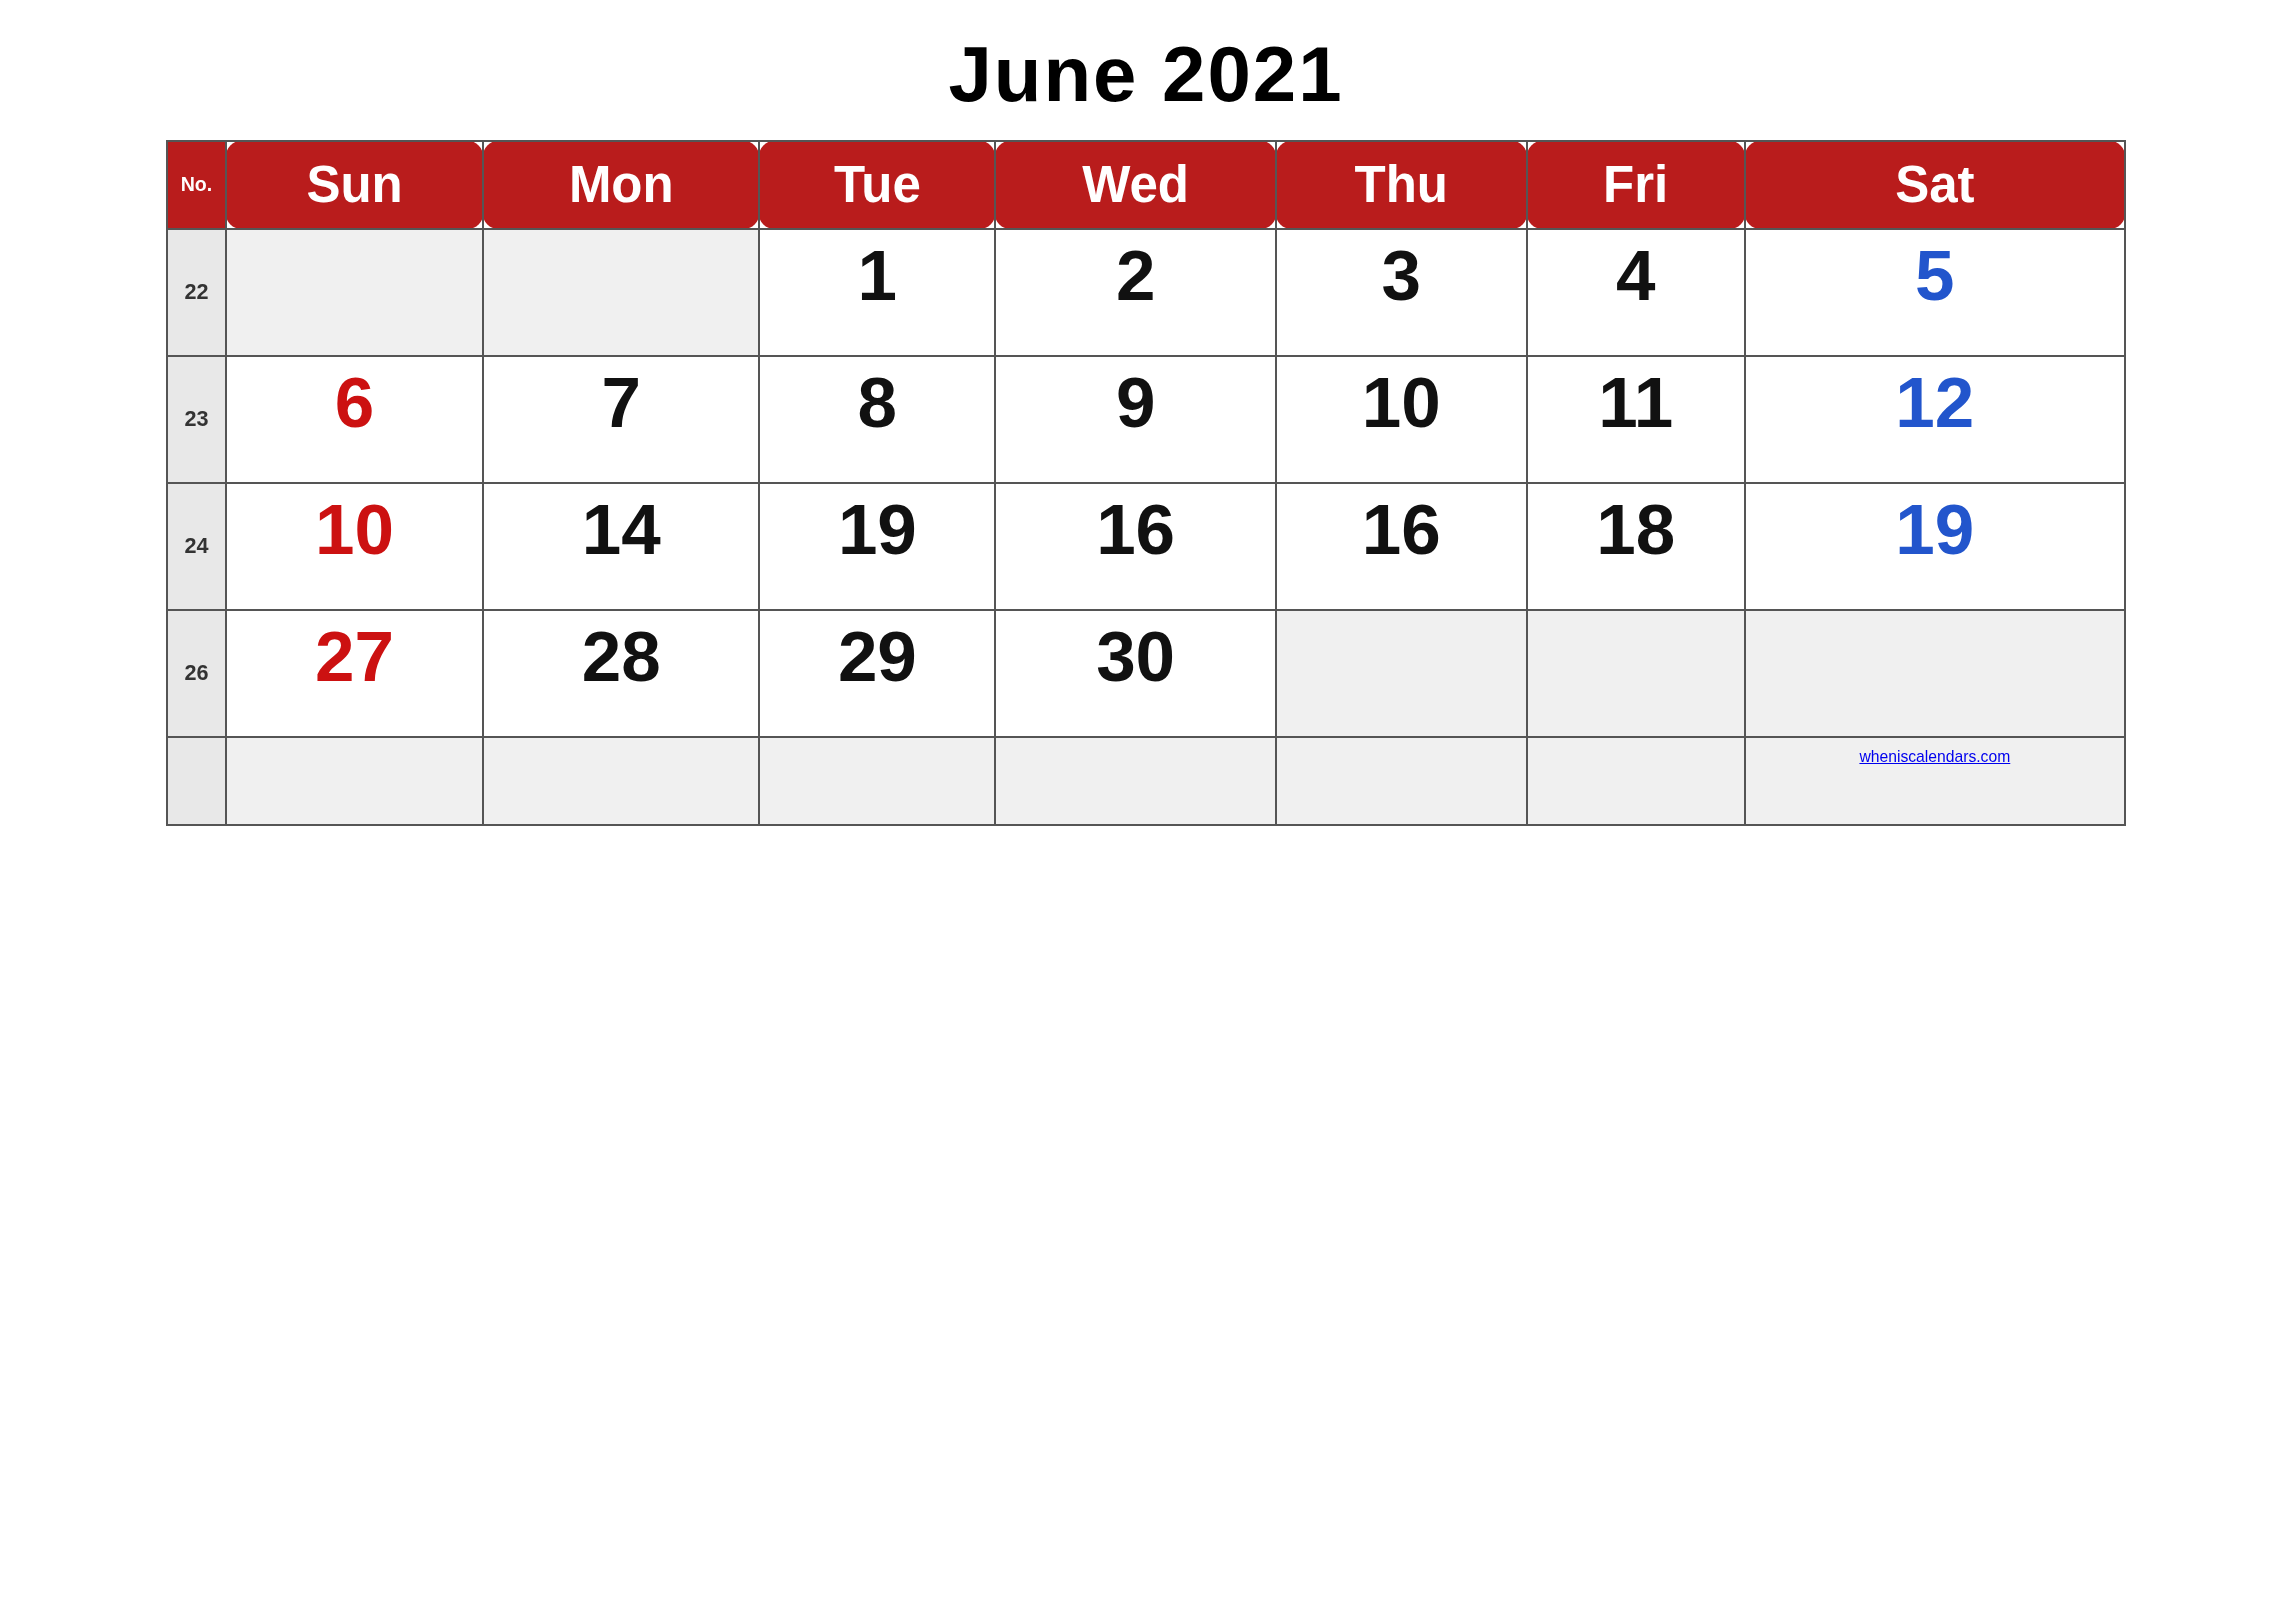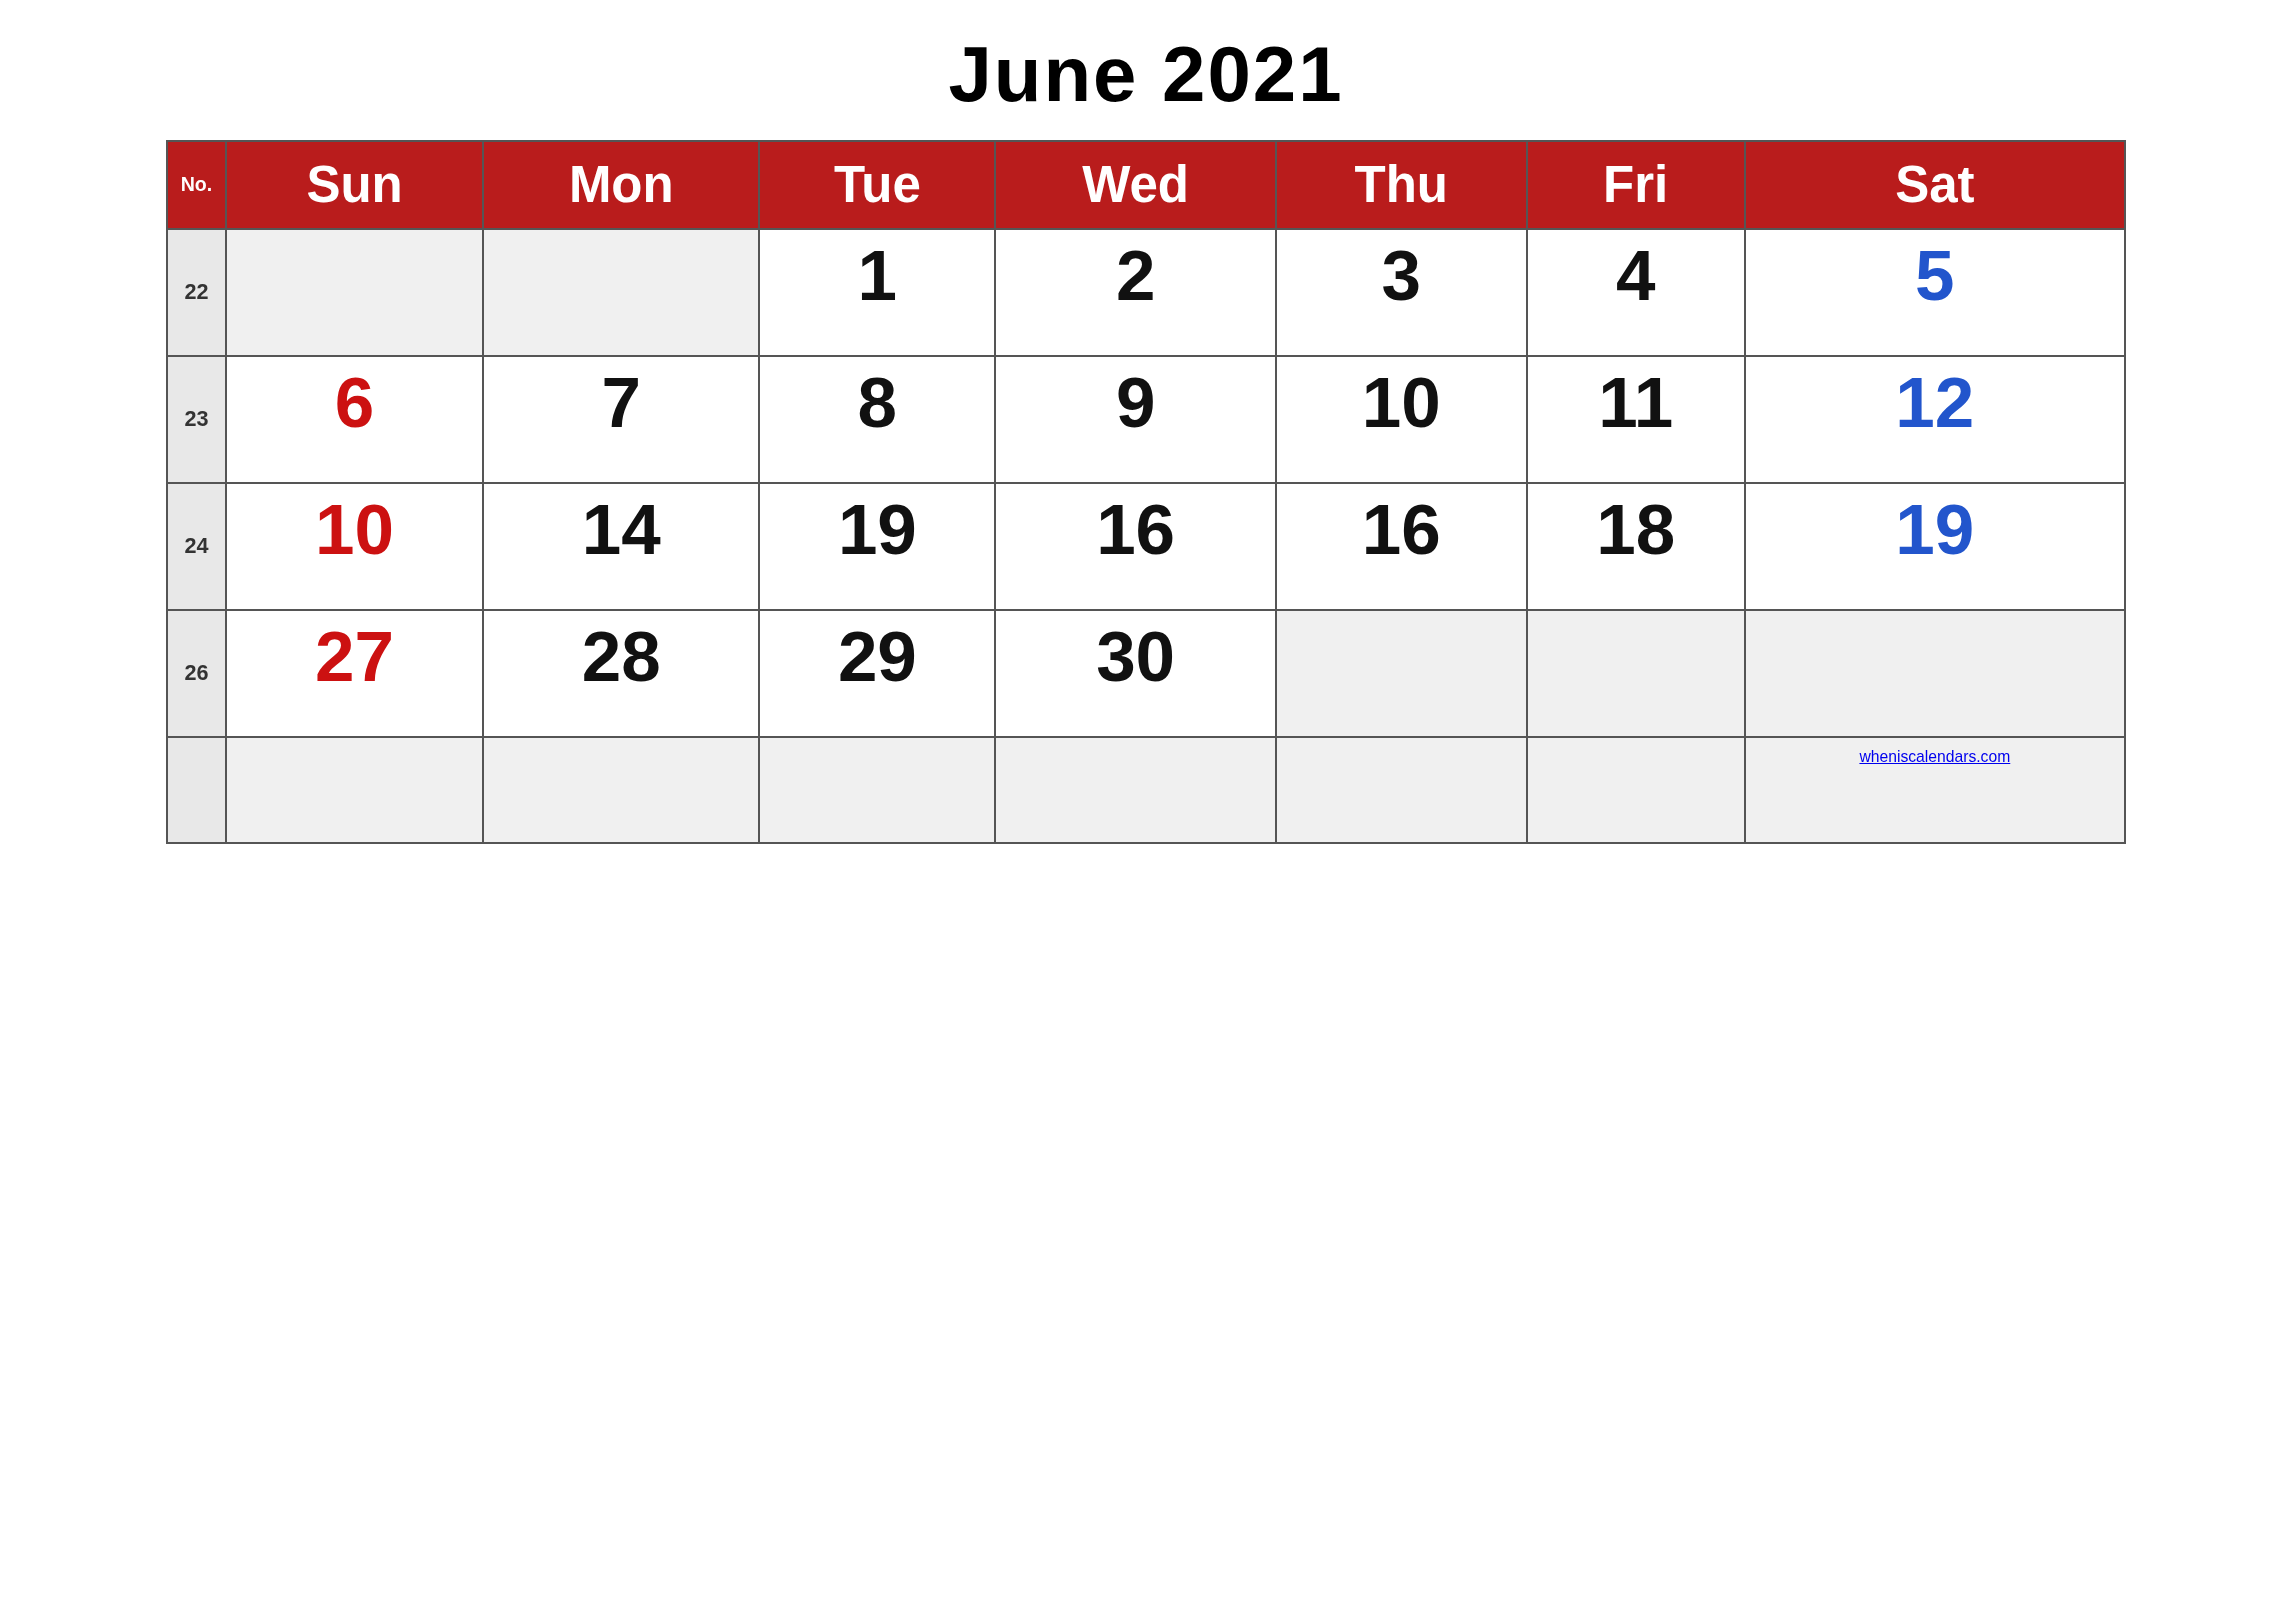--- a/index.html
+++ b/index.html
@@ -54,20 +54,21 @@
       font-size: 19.6px;
       font-weight: bold;
       width: 59px;
       font-family: Arial, sans-serif;
     }
 
     th.col-day {
       font-size: 51px;
       font-weight: 900;
       font-family: 'Arial Black', 'Trebuchet MS', sans-serif;
+      border-radius: 15px;
     }
 
     
     td.week-num {
       background: #e8e8e8;
       text-align: center;
       vertical-align: middle;
       font-size: 21.6px;
       font-weight: bold;
       font-family: Arial, sans-serif;
@@ -105,21 +106,21 @@
     td.day-cell .holiday-label {
       font-size: 15.7px;
       color: #333;
       font-family: Arial, sans-serif;
       display: block;
       margin-top: 2px;
     }
 
     
     tr.extra-row td.day-cell {
-      height: 106px;
+      height: 88px;
     }
 
     
     .wm-cell {
       text-align: right;
       vertical-align: bottom;
       padding: 3.9px 7.8px;
       font-size: 15.7px;
       border: 2px solid #555;
     }

